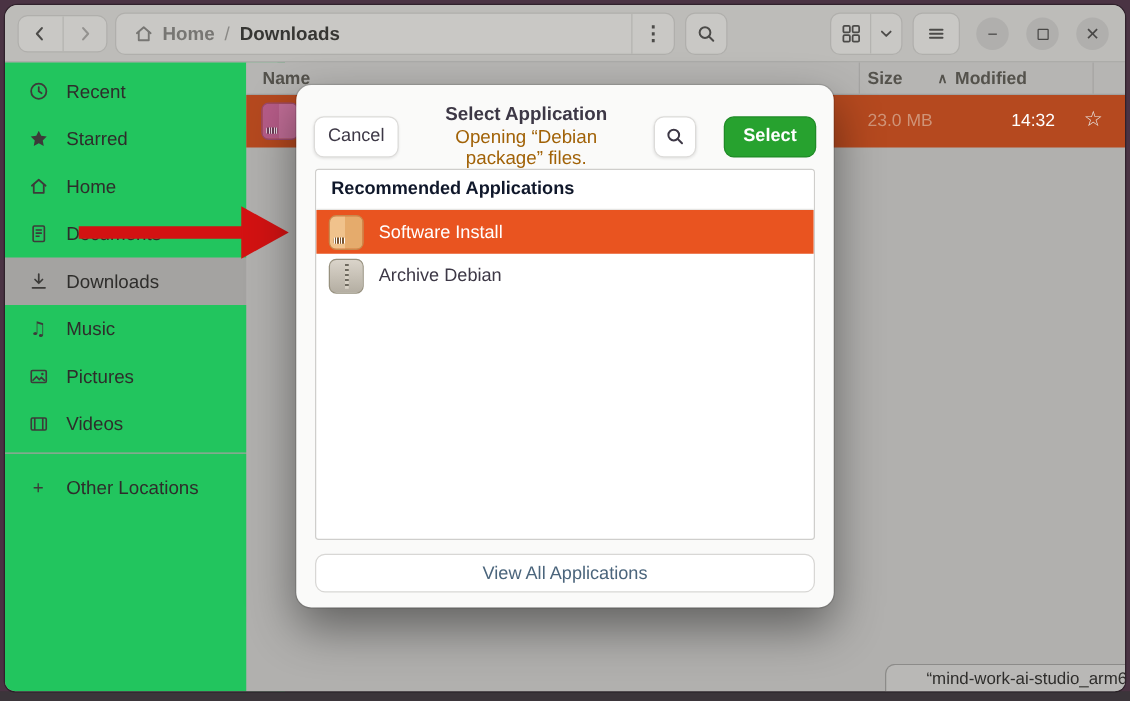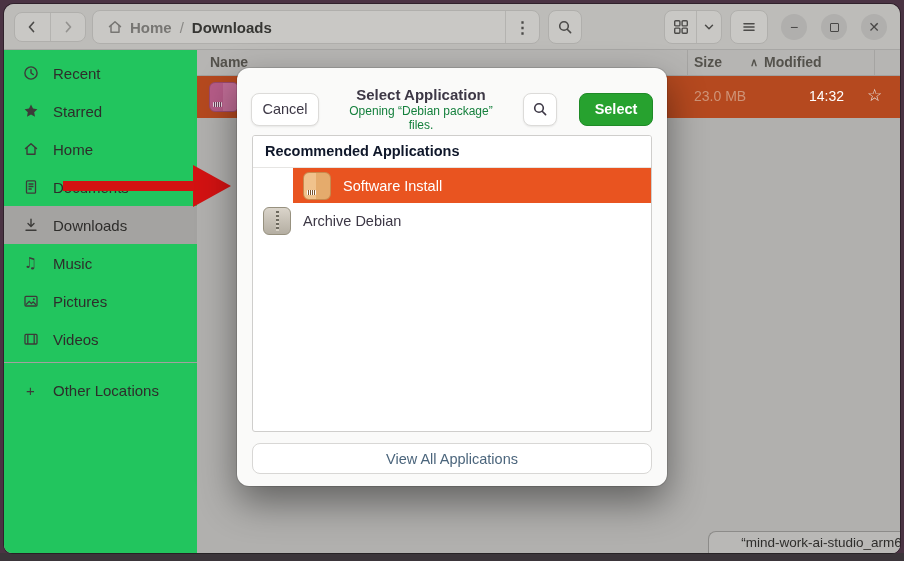--- a/index.html
+++ b/index.html
@@ -91,28 +91,28 @@
   .dlg-header { position:absolute; left:0; top:13px; right:0; height:56px; display:flex;
                 align-items:center; padding:0 14px; gap:22px; }
   .dlg-btn { height:33px; border-radius:8px; display:flex; align-items:center; justify-content:center;
              font-size:14.5px; }
   .btn-plain { background:#ffffff; border:1px solid #dcdbd9; box-shadow:0 1px 2px rgba(0,0,0,.08); color:#3d3846; }
   .btn-cancel { width:68px; }
   .btn-search { width:34px; color:#3d3846; }
   .btn-select { width:74px; background:#27a22f; border:1px solid #1f8a27; color:#ffffff; font-weight:bold; }
   .dlg-titlebox { flex:1; text-align:center; }
   .dlg-title { font-size:15px; font-weight:bold; color:#3d3846; }
-  .dlg-subtitle { font-size:12px; color:#15803d; margin-top:1px; }
+  .dlg-subtitle { font-size:15px; color:#a16207; margin-top:1px; }
   .app-list { position:absolute; left:15px; top:67px; width:400px; height:297px; background:#ffffff;
               border:1px solid #cfcecc; border-radius:3px; overflow:hidden; }
   .section-header { height:32px; line-height:31px; padding-left:12px; font-size:14.5px; font-weight:bold;
                     color:#0f172a; border-bottom:1px solid #e6e5e3; background:#ffffff; }
   .app-row { height:35px; display:flex; align-items:center; gap:12px; padding-left:10px;
              font-size:14.5px; color:#3d3846; }
-  .app-row.selected { background:#e95420; color:#ffffff;margin-left:40px; }
+  .app-row.selected { background:#e95420; color:#ffffff; }
   .app-icon { width:28px; height:28px; border-radius:6px; position:relative; flex:none; }
   .icon-software { background:linear-gradient(90deg,#f0c28c 0 46%, #e5ab6c 46% 100%); border:1px solid #c88a4e; }
   .icon-software::after { content:""; position:absolute; left:3px; bottom:4px; width:9px; height:5px;
              background:repeating-linear-gradient(90deg,#fff 0 1px,#7c5630 1px 2px); border-radius:1px; }
   .icon-archive { background:linear-gradient(#dad4ca,#b4ae a2); background:linear-gradient(#dad4ca,#b4aea2);
              border:1px solid #97917f; }
   .icon-archive::before { content:""; position:absolute; left:50%; top:3px; bottom:3px; width:3px;
              margin-left:-1.5px; background:repeating-linear-gradient(#6e6a5f 0 2px, #d8d2c6 2px 4px); }
   .view-all { position:absolute; left:15px; top:375px; width:400px; height:31px; background:#ffffff;
               border:1px solid #d8d7d5; border-radius:8px; display:flex; align-items:center;

